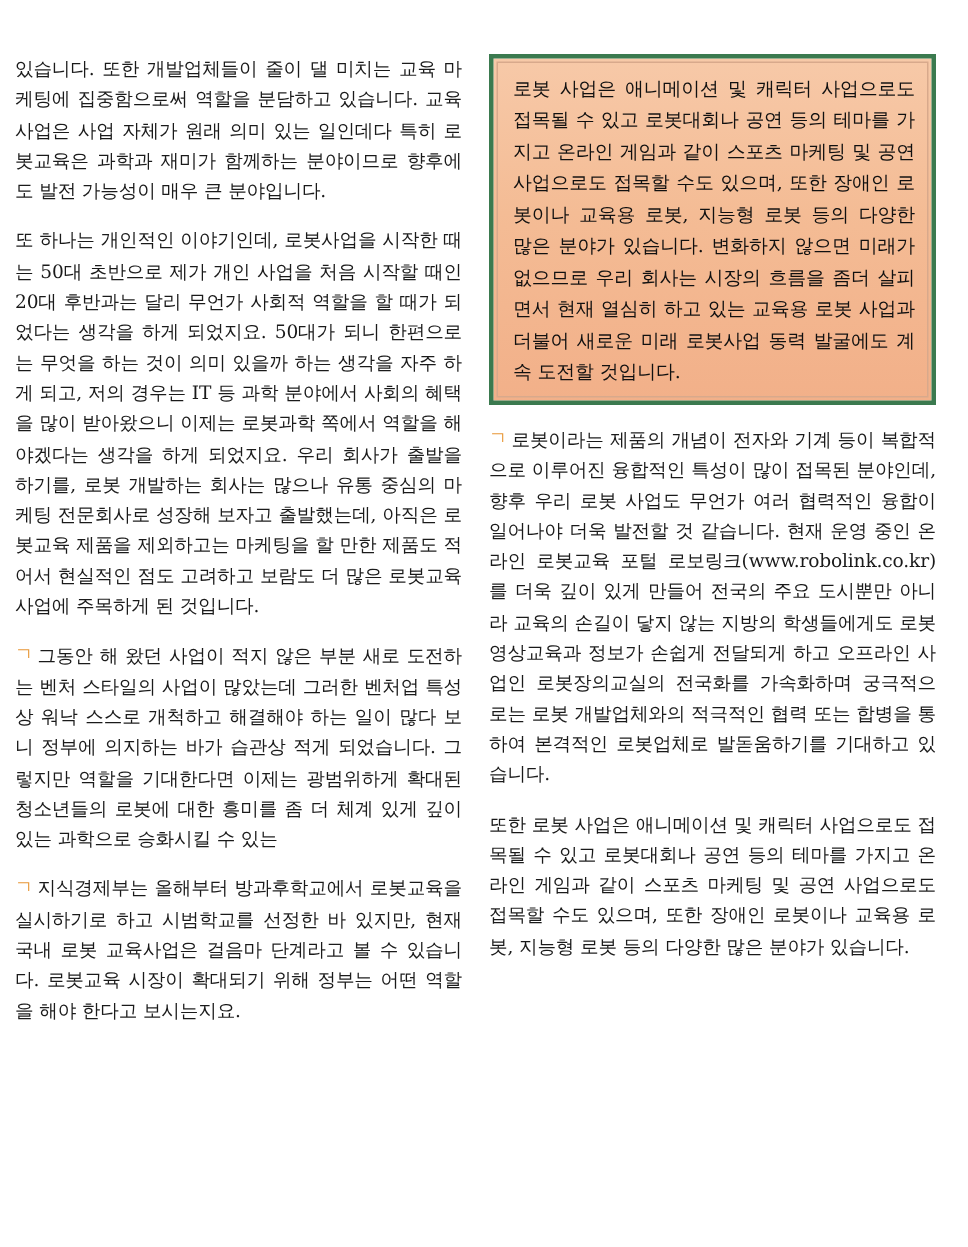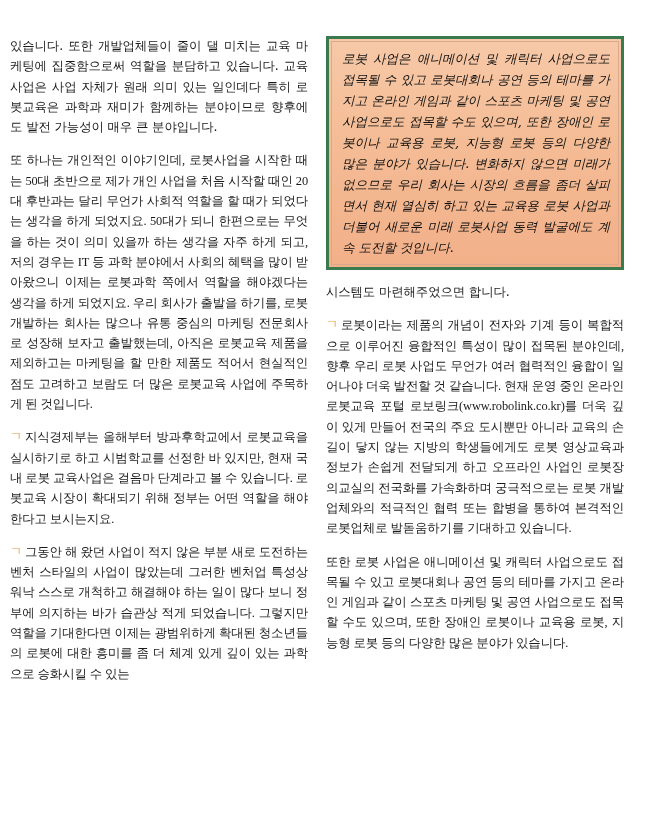--- a/index.html
+++ b/index.html
@@ -38,21 +38,20 @@
     margin: 0 0 0 0;
     font-size: 12.4px;
     line-height: 20.3px;
     text-align: justify;
     text-justify: inter-character;
     letter-spacing: -0.1px;
     word-break: break-all;
   }
   p.gap {
     margin-top: 13px;
-    font-family: Liberation Serif, serif;
   }
   p.tight {
     margin-top: 0;
   }
   .qmark {
     display: inline-block;
     color: #e8993a;
     font-size: 12px;
     transform: translateY(-1px);
     margin-right: 3px;
@@ -81,45 +80,43 @@
     border: 1px solid #d8a98c;
     pointer-events: none;
   }
   .pullquote p {
     font-size: 12.6px;
     line-height: 21px;
     color: #101010;
     text-align: justify;
     word-break: break-all;
     letter-spacing: -0.1px;
-    font-style: italic;
   }
 </style>
 </head>
 <body>
 
 <div class="page">
   <div class="columns">
 
     <div class="col">
       <p>있습니다. 또한 개발업체들이 줄이 댈 미치는 교육 마케팅에 집중함으로써 역할을 분담하고 있습니다. 교육 사업은 사업 자체가 원래 의미 있는 일인데다 특히 로봇교육은 과학과 재미가 함께하는 분야이므로 향후에도 발전 가능성이 매우 큰 분야입니다.</p>
 
       <p class="gap">또 하나는 개인적인 이야기인데, 로봇사업을 시작한 때는 50대 초반으로 제가 개인 사업을 처음 시작할 때인 20대 후반과는 달리 무언가 사회적 역할을 할 때가 되었다는 생각을 하게 되었지요. 50대가 되니 한편으로는 무엇을 하는 것이 의미 있을까 하는 생각을 자주 하게 되고, 저의 경우는 IT 등 과학 분야에서 사회의 혜택을 많이 받아왔으니 이제는 로봇과학 쪽에서 역할을 해야겠다는 생각을 하게 되었지요. 우리 회사가 출발을 하기를, 로봇 개발하는 회사는 많으나 유통 중심의 마케팅 전문회사로 성장해 보자고 출발했는데, 아직은 로봇교육 제품을 제외하고는 마케팅을 할 만한 제품도 적어서 현실적인 점도 고려하고 보람도 더 많은 로봇교육 사업에 주목하게 된 것입니다.</p>
 
+      <p class="gap"><span class="qmark">ㄱ</span><span class="q-text">그동안 해 왔던 사업이 적지 않은 부분 새로 도전하는 벤처 스타일의 사업이 많았는데 그러한 벤처업 특성상 워낙 스스로 개척하고 해결해야 하는 일이 많다 보니 정부에 의지하는 바가 습관상 적게 되었습니다. 그렇지만 역할을 기대한다면 이제는 광범위하게 확대된 청소년들의 로봇에 대한 흥미를 좀 더 체계 있게 깊이 있는 과학으로 승화시킬 수 있는</span></p>
+
       <p class="gap"><span class="qmark">ㄱ</span><span class="q-text">지식경제부는 올해부터 방과후학교에서 로봇교육을 실시하기로 하고 시범학교를 선정한 바 있지만, 현재 국내 로봇 교육사업은 걸음마 단계라고 볼 수 있습니다. 로봇교육 시장이 확대되기 위해 정부는 어떤 역할을 해야 한다고 보시는지요.</span></p>
-
-      <p class="gap"><span class="qmark">ㄱ</span><span class="q-text">그동안 해 왔던 사업이 적지 않은 부분 새로 도전하는 벤처 스타일의 사업이 많았는데 그러한 벤처업 특성상 워낙 스스로 개척하고 해결해야 하는 일이 많다 보니 정부에 의지하는 바가 습관상 적게 되었습니다. 그렇지만 역할을 기대한다면 이제는 광범위하게 확대된 청소년들의 로봇에 대한 흥미를 좀 더 체계 있게 깊이 있는 과학으로 승화시킬 수 있는</span></p>
     </div>
 
     <div class="col">
       <div class="pullquote">
         <p>로봇 사업은 애니메이션 및 캐릭터 사업으로도 접목될 수 있고 로봇대회나 공연 등의 테마를 가지고 온라인 게임과 같이 스포츠 마케팅 및 공연 사업으로도 접목할 수도 있으며, 또한 장애인 로봇이나 교육용 로봇, 지능형 로봇 등의 다양한 많은 분야가 있습니다. 변화하지 않으면 미래가 없으므로 우리 회사는 시장의 흐름을 좀더 살피면서 현재 열심히 하고 있는 교육용 로봇 사업과 더불어 새로운 미래 로봇사업 동력 발굴에도 계속 도전할 것입니다.</p>
       </div>
 
-      <p>시스템도 마련해주었으면 합니다.</p>
 
 
 
       <p class="gap"><span class="qmark">ㄱ</span><span class="q-text">로봇이라는 제품의 개념이 전자와 기계 등이 복합적으로 이루어진 융합적인 특성이 많이 접목된 분야인데, 향후 우리 로봇 사업도 무언가 여러 협력적인 융합이 일어나야 더욱 발전할 것 같습니다. 현재 운영 중인 온라인 로봇교육 포털 로보링크(www.robolink.co.kr)를 더욱 깊이 있게 만들어 전국의 주요 도시뿐만 아니라 교육의 손길이 닿지 않는 지방의 학생들에게도 로봇 영상교육과 정보가 손쉽게 전달되게 하고 오프라인 사업인 로봇장의교실의 전국화를 가속화하며 궁극적으로는 로봇 개발업체와의 적극적인 협력 또는 합병을 통하여 본격적인 로봇업체로 발돋움하기를 기대하고 있습니다.</span></p>
 
       <p class="gap">또한 로봇 사업은 애니메이션 및 캐릭터 사업으로도 접목될 수 있고 로봇대회나 공연 등의 테마를 가지고 온라인 게임과 같이 스포츠 마케팅 및 공연 사업으로도 접목할 수도 있으며, 또한 장애인 로봇이나 교육용 로봇, 지능형 로봇 등의 다양한 많은 분야가 있습니다.</p>
 
     </div>
 
   </div>

